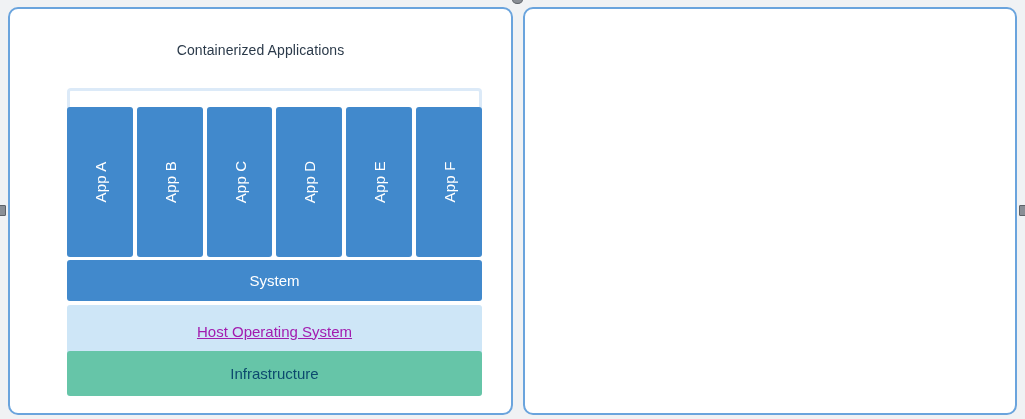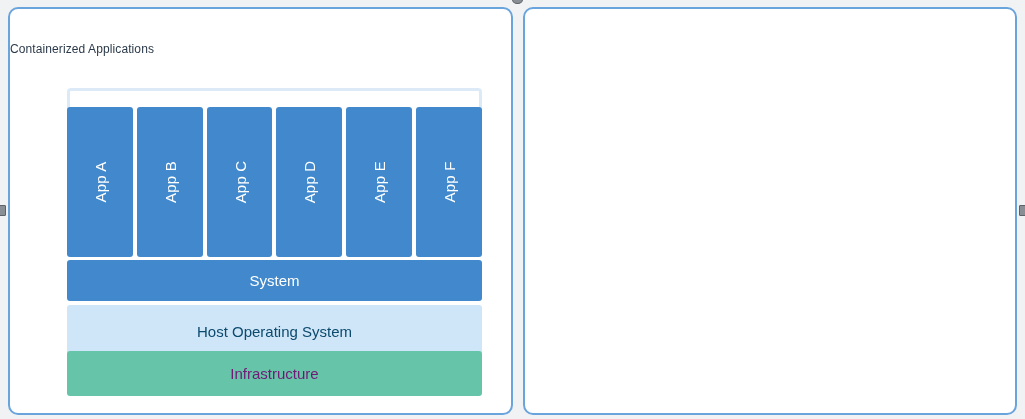--- a/index.html
+++ b/index.html
@@ -40,21 +40,22 @@
     box-sizing: border-box;
   }
   .card-left  { left: 8px;   top: 7px; width: 505px; height: 408px; }
   .card-right { left: 523px; top: 7px; width: 494px; height: 408px; }
 
   
   .panel-title {
     position: absolute;
     left: 0; right: 0;
     top: 33px;
-    font-size: 12px;
+    text-align: center;
+    font-size: 14px;
     color: #2b3a4a;
     letter-spacing: .1px;
   }
 
   .bracket {
     position: absolute;
     left: 57px;
     top: 79px;
     width: 415px;
     height: 26px;
@@ -103,26 +104,27 @@
     box-sizing: border-box;
   }
   .bar-docker {
     top: 251px; height: 41px;
     background: #4189cc;
     color: #ffffff;
   }
   .bar-hostos {
     top: 296px; height: 52px;
     background: #cee6f7;
-    color: #0c4a6e;
+    color: #a21caf;
+    text-decoration: underline;
   }
   .bar-infra-left {
     top: 342px; height: 45px;
     background: #66c5a8;
-    color: #701a75;
+    color: #0c4a6e;
   }
 </style>
 </head>
 <body>
 
 <div class="canvas">
 
   <div class="handle left"></div>
   <div class="handle right"></div>
   <div class="handle top"></div>

